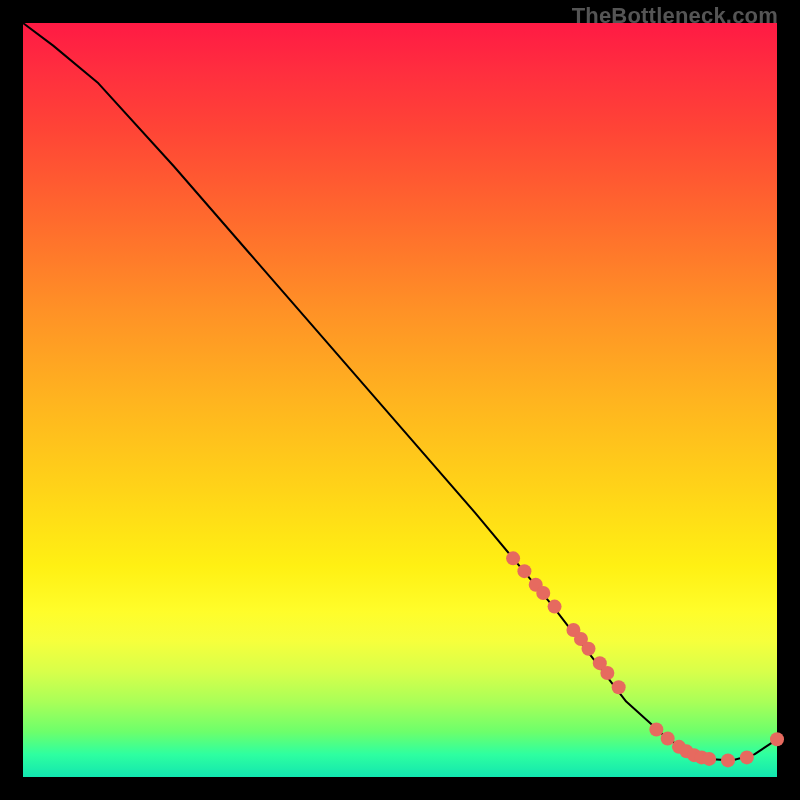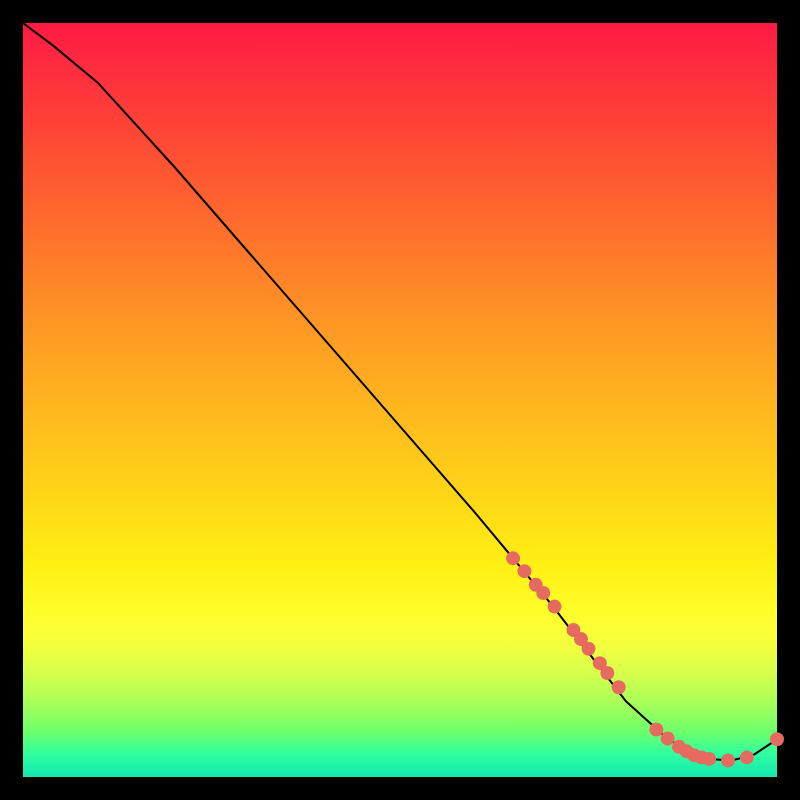--- a/index.html
+++ b/index.html
@@ -71,20 +71,21 @@
   .dot {
     fill: #e66a5f;
     stroke: none;
   }
 </style>
 </head>
 <body>
 
 <div class="stage">
   <div class="plot"></div>
+  <div class="watermark">TheBottleneck.com</div>
   <svg class="overlay" viewBox="0 0 754 754" preserveAspectRatio="none">
     <path id="curve-path" class="curve" d="M0.00 0.00 L30.16 22.62 L75.40 60.32 L150.80 143.26 L226.20 229.97 L301.60 316.68 L377.00 403.39 L452.40 490.10 L490.10 535.34 L527.80 580.58 L565.50 629.59 L603.20 678.60 L640.90 712.53 L663.52 728.36 L686.14 735.90 L708.76 737.41 L731.38 731.38 L754.00 716.30"></path>
     <g id="dots">
         <circle cx="490.10" cy="535.34" r="7" class="dot" fill="#e66a5f"></circle>
         <circle cx="501.41" cy="548.16" r="7" class="dot" fill="#e66a5f"></circle>
         <circle cx="512.72" cy="561.73" r="7" class="dot" fill="#e66a5f"></circle>
         <circle cx="520.26" cy="570.02" r="7" class="dot" fill="#e66a5f"></circle>
         <circle cx="531.57" cy="583.60" r="7" class="dot" fill="#e66a5f"></circle>
         <circle cx="550.42" cy="606.97" r="7" class="dot" fill="#e66a5f"></circle>
         <circle cx="557.96" cy="616.02" r="7" class="dot" fill="#e66a5f"></circle>

